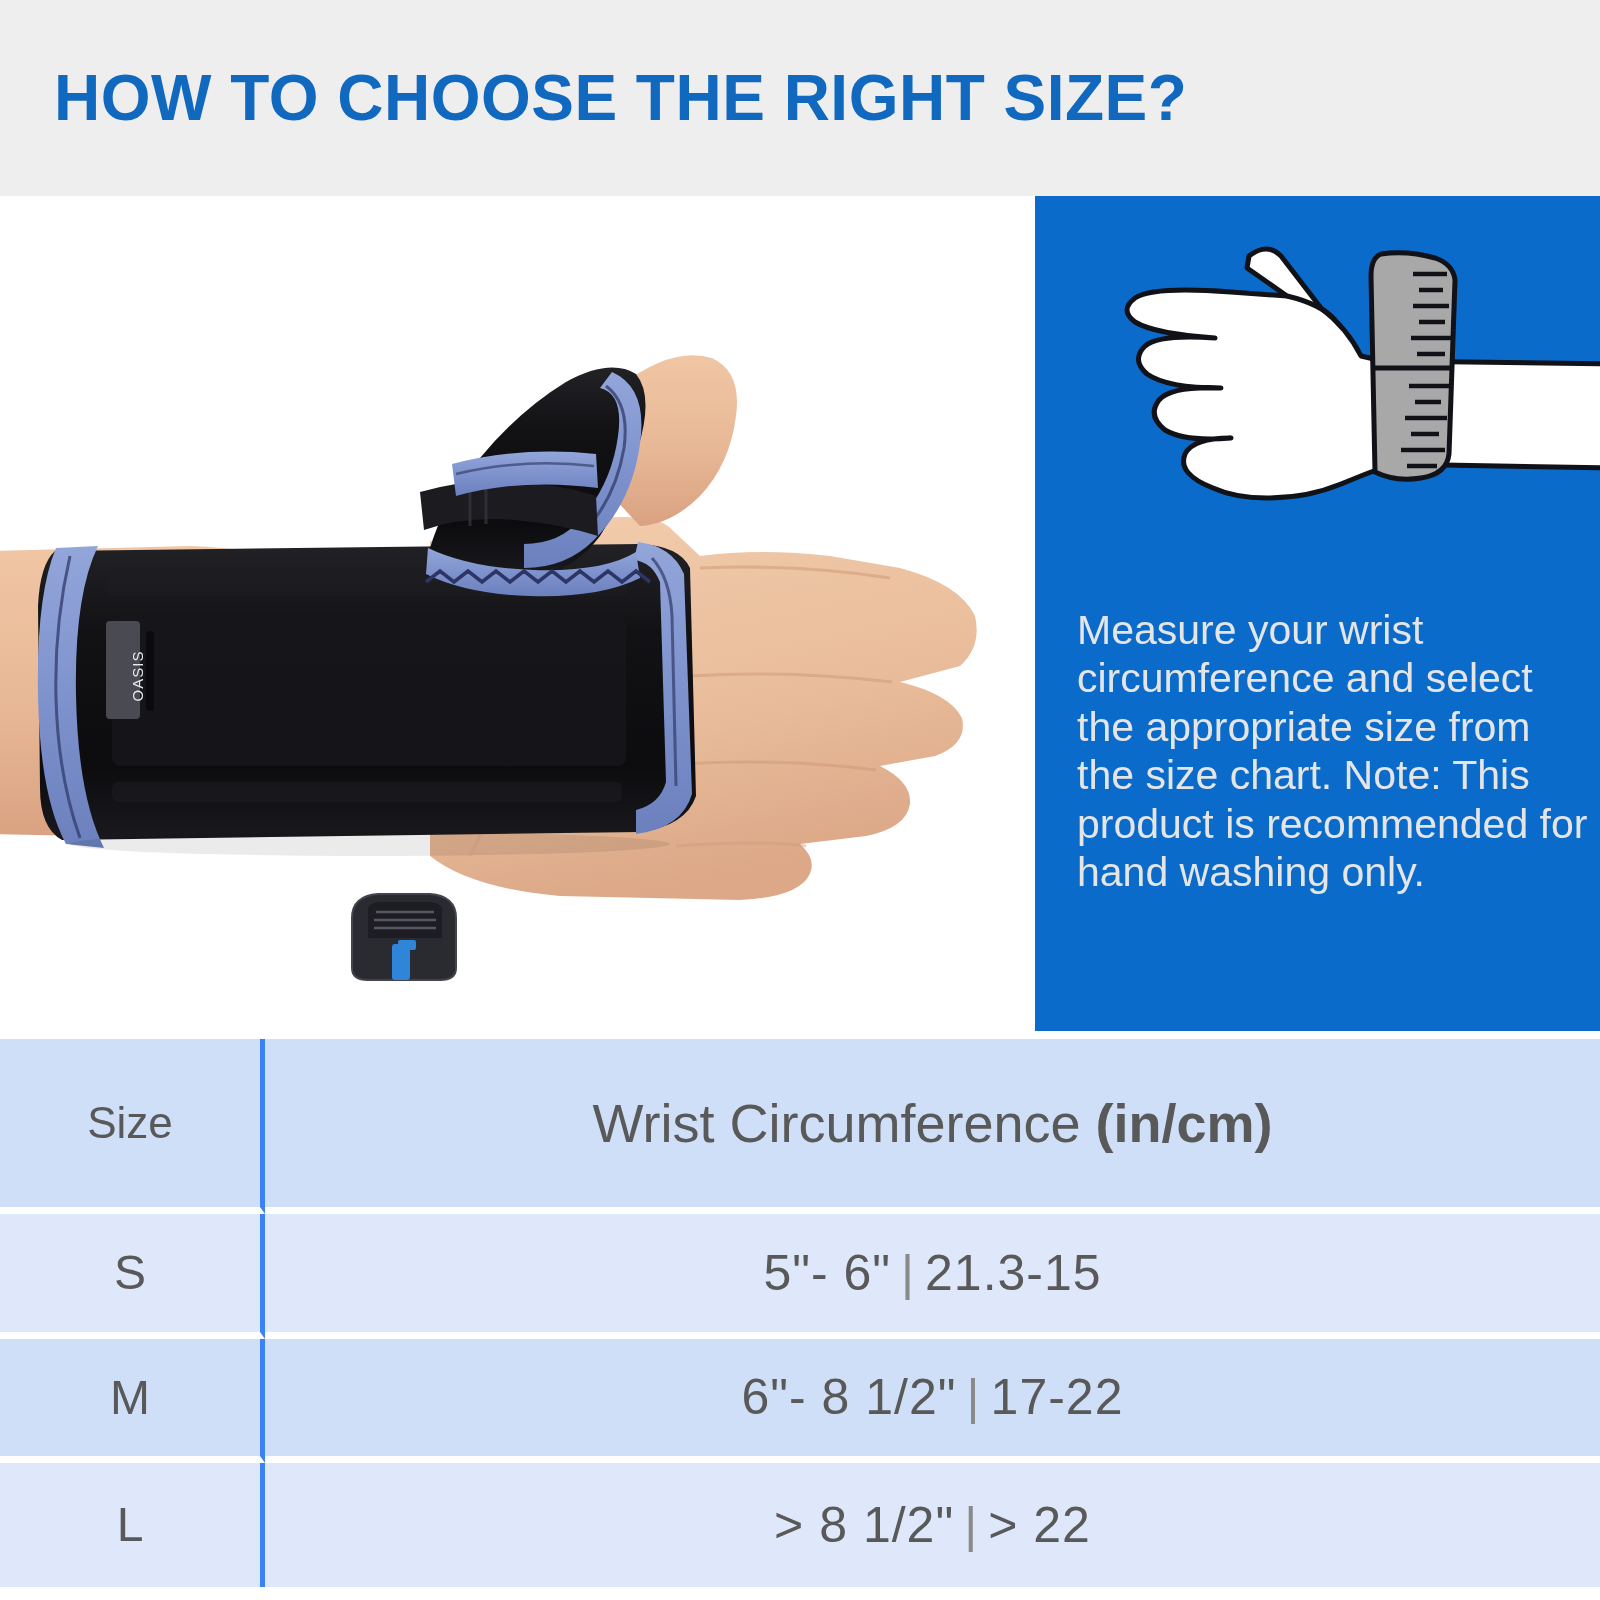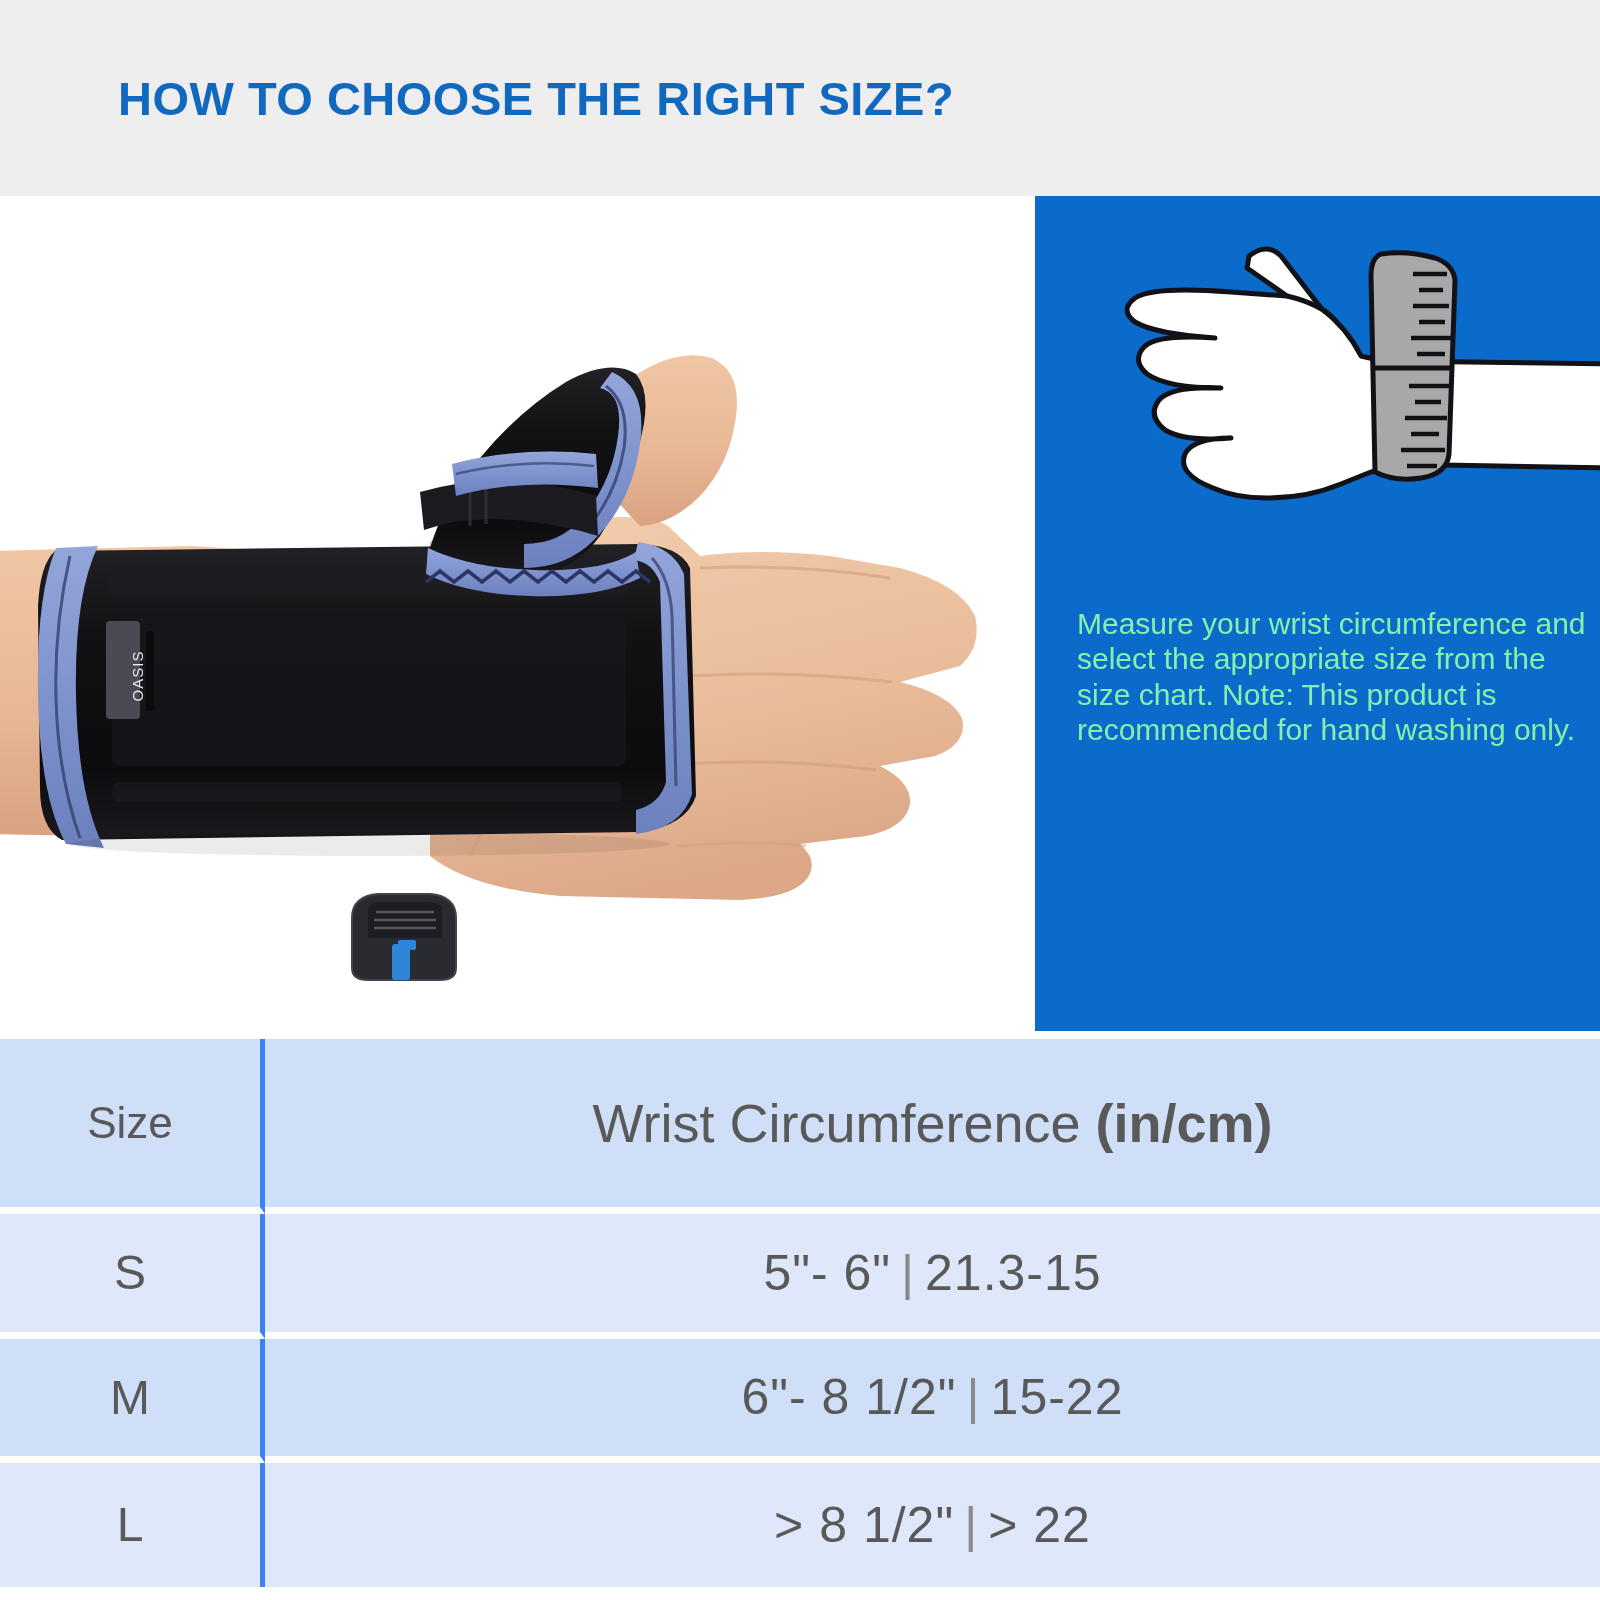--- a/index.html
+++ b/index.html
@@ -24,22 +24,22 @@
   .header-band {
     position: absolute;
     left: 0; top: 0;
     width: 1600px;
     height: 196px;
     background: #eeeeee;
     display: flex;
     align-items: center;
   }
   .header-title {
-    margin-left: 118px;
-    font-size: 47px;
+    margin-left: 54px;
+    font-size: 64px;
     font-weight: 700;
     letter-spacing: 0.5px;
     color: #1068bf;
     white-space: nowrap;
   }
 
   
   .photo-area {
     position: absolute;
     left: 0; top: 196px;
@@ -63,22 +63,22 @@
     position: absolute;
     left: 0; top: 20px;
     width: 565px;
     height: 400px;
   }
   .panel-text {
     position: absolute;
     left: 42px;
     top: 410px;
     width: 512px;
-    color: #86efac;
-    font-size: 30px;
+    color: #e5e5e5;
+    font-size: 41px;
     line-height: 1.18;
     font-weight: 400;
   }
 
   
   .size-table {
     position: absolute;
     left: 0; top: 1039px;
     width: 1600px;
     height: 548px;
@@ -277,21 +277,21 @@
       <tr class="data-row row-odd">
         <td class="col-size cell-size">S</td>
         <td class="col-value cell-value">
           <span>5"- 6"</span><span class="sep">|</span><span>21.3-15</span>
         </td>
       </tr>
 
       <tr class="data-row row-even">
         <td class="col-size cell-size">M</td>
         <td class="col-value cell-value">
-          <span>6"- 8  1/2"</span><span class="sep">|</span><span>15-22</span>
+          <span>6"- 8  1/2"</span><span class="sep">|</span><span>17-22</span>
         </td>
       </tr>
 
       <tr class="data-row row-odd">
         <td class="col-size cell-size">L</td>
         <td class="col-value cell-value">
           <span>&gt; 8  1/2"</span><span class="sep">|</span><span>&gt; 22</span>
         </td>
       </tr>
     </tbody>

